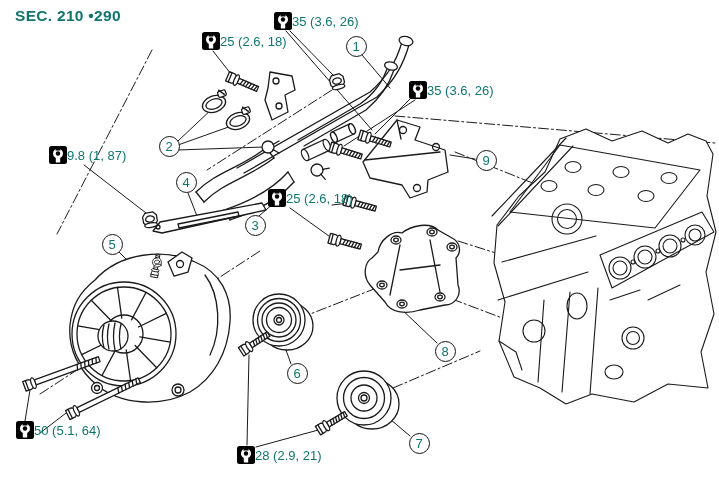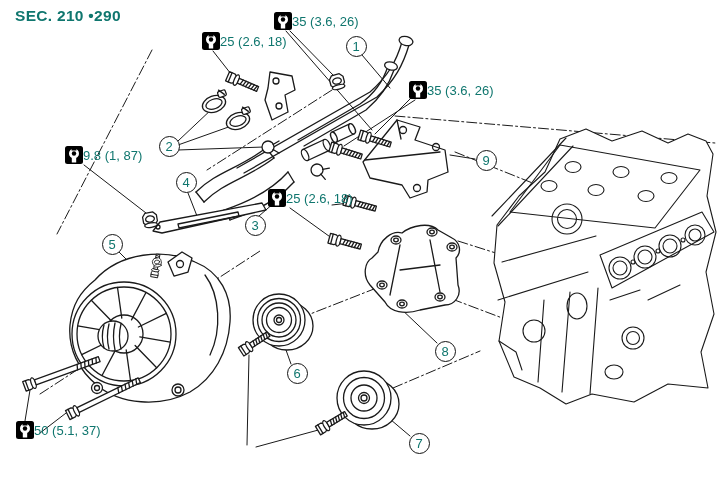--- a/index.html
+++ b/index.html
@@ -312,21 +312,21 @@
   <div class="t-label" style="left:409px;top:81px">
     <svg class="wicon" viewBox="0 0 18 18">
         <rect width="18" height="18" rx="2.5" fill="#000"></rect>
         <circle cx="9" cy="7.5" r="5" fill="#fff"></circle>
         <rect x="6.8" y="10" width="4.4" height="6.5" fill="#fff"></rect>
         <circle cx="9" cy="7.5" r="2.2" fill="#000"></circle>
         <rect x="6.5" y="0" width="5" height="4.5" fill="#000"></rect>
       </svg>
     <span>35 (3.6, 26)</span>
   </div>
-  <div class="t-label" style="left:65px;top:146px">
+  <div class="t-label" style="left:49px;top:146px">
     <svg class="wicon" viewBox="0 0 18 18">
         <rect width="18" height="18" rx="2.5" fill="#000"></rect>
         <circle cx="9" cy="7.5" r="5" fill="#fff"></circle>
         <rect x="6.8" y="10" width="4.4" height="6.5" fill="#fff"></rect>
         <circle cx="9" cy="7.5" r="2.2" fill="#000"></circle>
         <rect x="6.5" y="0" width="5" height="4.5" fill="#000"></rect>
       </svg>
     <span>9.8 (1, 87)</span>
   </div>
   <div class="t-label" style="left:268px;top:189px">
@@ -340,21 +340,31 @@
     <span>25 (2.6, 18)</span>
   </div>
   <div class="t-label" style="left:16px;top:421px">
     <svg class="wicon" viewBox="0 0 18 18">
         <rect width="18" height="18" rx="2.5" fill="#000"></rect>
         <circle cx="9" cy="7.5" r="5" fill="#fff"></circle>
         <rect x="6.8" y="10" width="4.4" height="6.5" fill="#fff"></rect>
         <circle cx="9" cy="7.5" r="2.2" fill="#000"></circle>
         <rect x="6.5" y="0" width="5" height="4.5" fill="#000"></rect>
       </svg>
-    <span>50 (5.1, 37)</span>
+    <span>50 (5.1, 64)</span>
+  </div>
+  <div class="t-label" style="left:237px;top:446px">
+    <svg class="wicon" viewBox="0 0 18 18">
+        <rect width="18" height="18" rx="2.5" fill="#000"></rect>
+        <circle cx="9" cy="7.5" r="5" fill="#fff"></circle>
+        <rect x="6.8" y="10" width="4.4" height="6.5" fill="#fff"></rect>
+        <circle cx="9" cy="7.5" r="2.2" fill="#000"></circle>
+        <rect x="6.5" y="0" width="5" height="4.5" fill="#000"></rect>
+      </svg>
+    <span>28 (2.9, 21)</span>
   </div>
 
   <div class="callout" style="left:345.5px;top:35.5px">1</div>
   <div class="callout" style="left:158.5px;top:135.5px">2</div>
   <div class="callout" style="left:244.5px;top:214.5px">3</div>
   <div class="callout" style="left:175.5px;top:171.5px">4</div>
   <div class="callout" style="left:101.5px;top:233.5px">5</div>
   <div class="callout" style="left:286.5px;top:362.5px">6</div>
   <div class="callout" style="left:408.5px;top:432.5px">7</div>
   <div class="callout" style="left:434.5px;top:340.5px">8</div>

